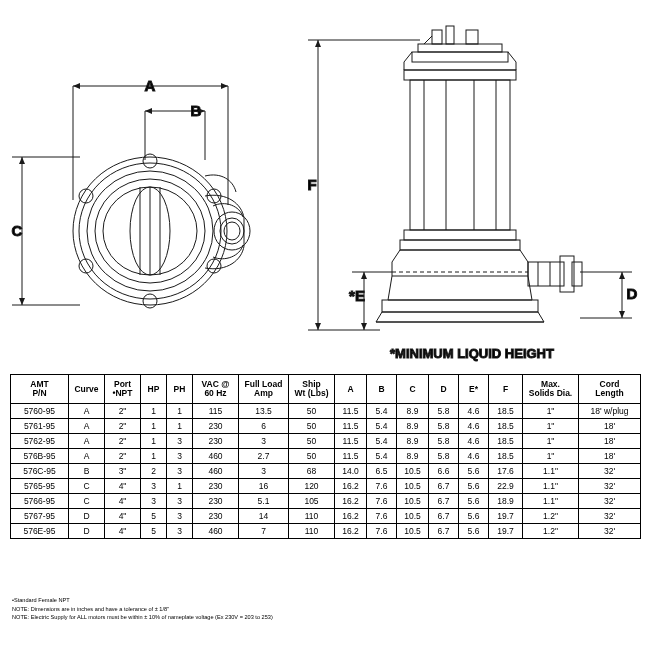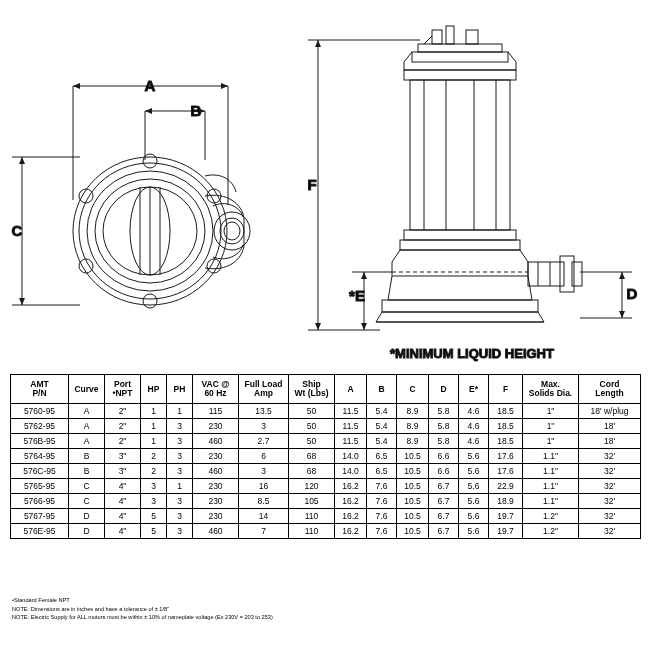--- a/index.html
+++ b/index.html
@@ -304,20 +304,38 @@
             <td>11.5</td>
             <td>5.4</td>
             <td>8.9</td>
             <td>5.8</td>
             <td>4.6</td>
             <td>18.5</td>
             <td>1"</td>
             <td>18' w/plug</td>
           </tr>
           <tr>
+            <td>5761-95</td>
+            <td>A</td>
+            <td>2"</td>
+            <td>1</td>
+            <td>1</td>
+            <td>230</td>
+            <td>6</td>
+            <td>50</td>
+            <td>11.5</td>
+            <td>5.4</td>
+            <td>8.9</td>
+            <td>5.8</td>
+            <td>4.6</td>
+            <td>18.5</td>
+            <td>1"</td>
+            <td>18'</td>
+          </tr>
+          <tr>
             <td>5762-95</td>
             <td>A</td>
             <td>2"</td>
             <td>1</td>
             <td>3</td>
             <td>230</td>
             <td>3</td>
             <td>50</td>
             <td>11.5</td>
             <td>5.4</td>
@@ -338,38 +356,20 @@
             <td>2.7</td>
             <td>50</td>
             <td>11.5</td>
             <td>5.4</td>
             <td>8.9</td>
             <td>5.8</td>
             <td>4.6</td>
             <td>18.5</td>
             <td>1"</td>
             <td>18'</td>
-          </tr>
-          <tr>
-            <td>5764-95</td>
-            <td>B</td>
-            <td>3"</td>
-            <td>2</td>
-            <td>3</td>
-            <td>230</td>
-            <td>6</td>
-            <td>68</td>
-            <td>14.0</td>
-            <td>6.5</td>
-            <td>10.5</td>
-            <td>6.6</td>
-            <td>5.6</td>
-            <td>17.6</td>
-            <td>1.1"</td>
-            <td>32'</td>
           </tr>
           <tr>
             <td>576C-95</td>
             <td>B</td>
             <td>3"</td>
             <td>2</td>
             <td>3</td>
             <td>460</td>
             <td>3</td>
             <td>68</td>
@@ -400,21 +400,21 @@
             <td class="group-sep-top">1.1"</td>
             <td class="group-sep-top">32'</td>
           </tr>
           <tr>
             <td>5766-95</td>
             <td>C</td>
             <td>4"</td>
             <td>3</td>
             <td>3</td>
             <td>230</td>
-            <td>8.5</td>
+            <td>5.1</td>
             <td>105</td>
             <td>16.2</td>
             <td>7.6</td>
             <td>10.5</td>
             <td>6.7</td>
             <td>5.6</td>
             <td>18.9</td>
             <td>1.1"</td>
             <td>32'</td>
           </tr>

